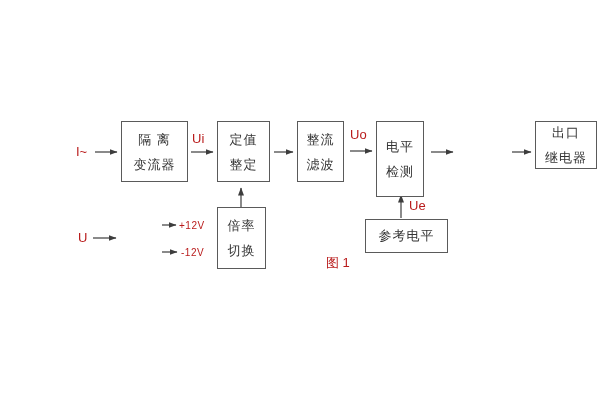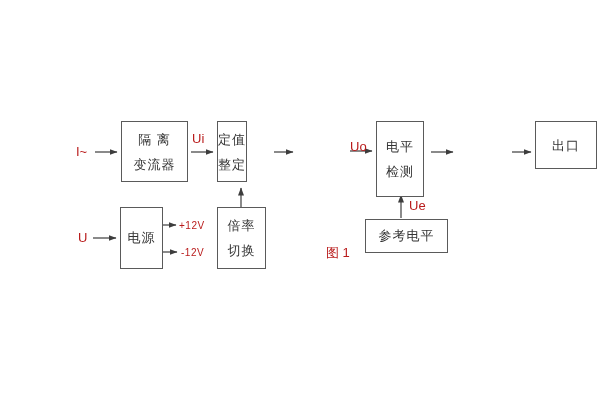--- a/index.html
+++ b/index.html
@@ -57,45 +57,47 @@
     <line x1="130" y1="225" x2="144" y2="225" stroke="#3d3d3d" stroke-width="1.2" marker-end="url(#arr)"></line>
     <line x1="130" y1="252" x2="145" y2="252" stroke="#3d3d3d" stroke-width="1.2" marker-end="url(#arr)"></line>
     <line x1="209" y1="207" x2="209" y2="188" stroke="#3d3d3d" stroke-width="1.2" marker-end="url(#arr)"></line>
     <line x1="369" y1="218" x2="369" y2="195" stroke="#3d3d3d" stroke-width="1.2" marker-end="url(#arr)"></line>
   </svg>
 
   <div class="box" style="left:89px;top:121px;width:67px;height:61px">
     <span>隔 离</span>
     <span>变流器</span>
   </div>
-  <div class="box" style="left:185px;top:121px;width:30px;height:61px">
+  <div class="box" style="left:185px;top:121px;width:53px;height:61px">
     <span>定值</span>
     <span>整定</span>
+  </div>
+  <div class="box" style="left:265px;top:121px;width:47px;height:61px">
+    <span>整流</span>
+    <span>滤波</span>
   </div>
   <div class="box" style="left:344px;top:121px;width:48px;height:76px">
     <span>电平</span>
     <span>检测</span>
   </div>
   <div class="box" style="left:503px;top:121px;width:62px;height:48px">
     <span>出口</span>
+    <span>继电器</span>
   </div>
 
-  <div class="box single" style="left:88px;top:207px;width:43px;height:62px">
-    <span>电源</span>
-  </div>
   <div class="box" style="left:185px;top:207px;width:49px;height:62px">
     <span>倍率</span>
     <span>切换</span>
   </div>
   <div class="box single" style="left:333px;top:219px;width:83px;height:34px">
     <span>参考电平</span>
   </div>
 
   <span class="lbl" style="left:44px;top:145px">I~</span>
   <span class="lbl" style="left:160px;top:132px">Ui</span>
-  <span class="lbl" style="left:318px;top:140px">Uo</span>
+  <span class="lbl" style="left:318px;top:128px">Uo</span>
   <span class="lbl" style="left:377px;top:199px">Ue</span>
   <span class="lbl" style="left:46px;top:231px">U</span>
   <span class="lbl volt" style="left:147px;top:219px">+12V</span>
   <span class="lbl volt" style="left:149px;top:246px">-12V</span>
-  <span class="lbl" style="left:294px;top:246px">图 1</span>
+  <span class="lbl" style="left:294px;top:256px">图 1</span>
 
 </div>
 
 </body></html>

